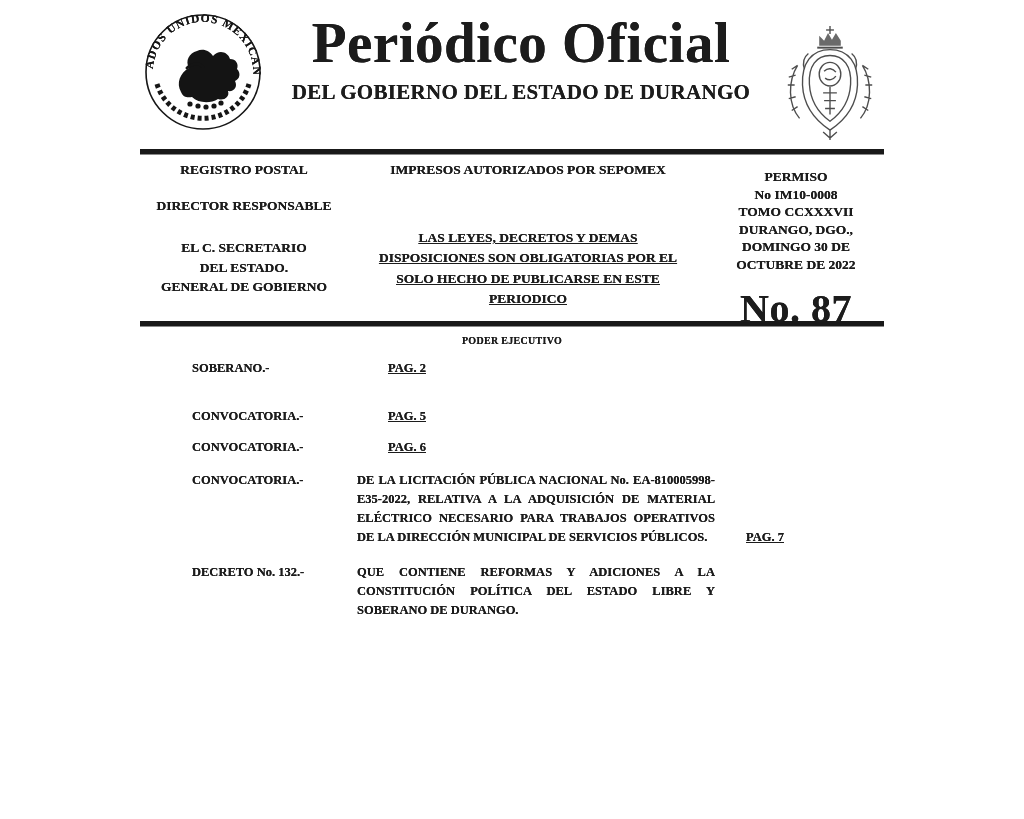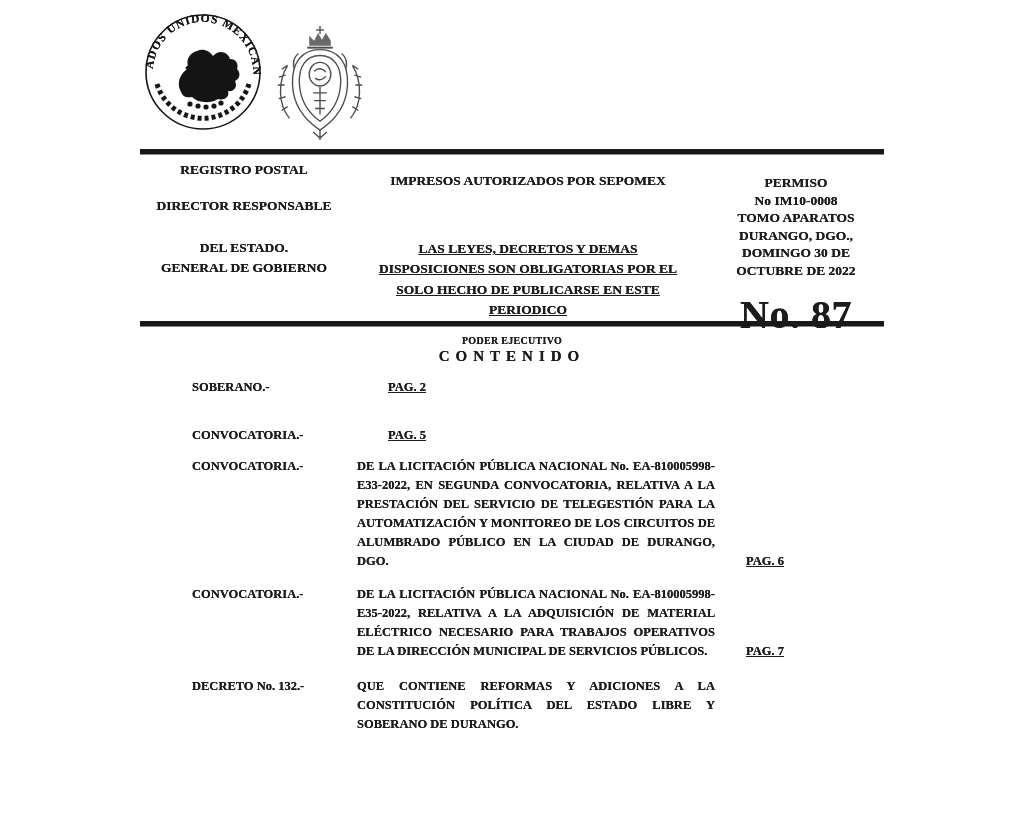--- a/index.html
+++ b/index.html
@@ -66,22 +66,22 @@
 
   
   .masthead {
     display: grid;
     grid-template-columns: 208px 1fr 176px;
     font-weight: bold;
     font-size: 13.5px;
     height: 160px;
   }
   .mh-left   { text-align: center; padding-top: 7px; }
-  .mh-center { text-align: center; padding-top: 18px; }
-  .mh-right  { text-align: center; padding-top: 19px; }
+  .mh-center { text-align: center; padding-top: 7px; }
+  .mh-right  { text-align: center; padding-top: 13px; }
   .mh-registro  { }
   .mh-director  { margin-top: 20px; }
   .mh-secretario { margin-top: 24px; line-height: 1.45; }
   .mh-impresos { }
   .mh-legal {
     margin: 50px auto 0 auto;
     width: 312px;
     line-height: 1.5;
     text-decoration: underline;
   }
@@ -154,20 +154,24 @@
                C95,75 91,80 85,79 C87,85 81,89 75,87 C67,92 55,91 49,85
                C44,86 40,85 38,80 Z" fill="#141414"></path>
       <path d="M44,56 C49,51 56,51 60,55" fill="none" stroke="#141414" stroke-width="3" stroke-linecap="round"></path>
       <circle cx="47" cy="92" r="2.6" fill="#141414"></circle>
       <circle cx="55" cy="94" r="2.6" fill="#141414"></circle>
       <circle cx="63" cy="95" r="2.6" fill="#141414"></circle>
       <circle cx="71" cy="94" r="2.6" fill="#141414"></circle>
       <circle cx="78" cy="91" r="2.6" fill="#141414"></circle>
     </svg>
 
+    <div class="title-block">
+      <div class="gazette-title">Periódico Oficial</div>
+      <div class="gazette-subtitle">DEL GOBIERNO DEL ESTADO DE DURANGO</div>
+    </div>
 
     <svg class="crest-right" viewBox="0 0 110 120" aria-hidden="true">
       <g stroke="#4d4d4d" fill="none" stroke-width="1.4">
 
         <line x1="55" y1="2" x2="55" y2="10"></line>
         <line x1="51" y1="6" x2="59" y2="6"></line>
         <path d="M44,22 L44,12 L49,17 L53,9 L57,16 L61,9 L66,17 L66,12 L66,22 Z" fill="#6a6a6a" stroke="none"></path>
         <path d="M42,24 L68,24" stroke-width="2"></path>
 
         <path d="M55,26 C74,26 84,40 83,62 C82,84 70,98 55,108 C40,98 28,84 27,62 C26,40 36,26 55,26 Z"></path>
@@ -191,63 +195,62 @@
   </div>
 
   <div class="thick-rule rule-1"></div>
 
   <div class="masthead">
 
     <div class="mh-left">
       <div class="mh-registro">REGISTRO POSTAL</div>
       <div class="mh-director">DIRECTOR RESPONSABLE</div>
       <div class="mh-secretario">
+        <div>EL C. SECRETARIO</div>
         <div>DEL ESTADO.</div>
         <div>GENERAL DE GOBIERNO</div>
       </div>
     </div>
 
     <div class="mh-center">
       <div class="mh-impresos">IMPRESOS AUTORIZADOS POR SEPOMEX</div>
       <div class="mh-legal">LAS LEYES, DECRETOS Y DEMAS DISPOSICIONES SON OBLIGATORIAS POR EL SOLO HECHO DE PUBLICARSE EN ESTE PERIODICO</div>
     </div>
 
     <div class="mh-right">
       <div class="mh-right-lines">
         <div>PERMISO</div>
         <div>No IM10-0008</div>
-        <div>TOMO APARATOS</div>
+        <div>TOMO CCXXXVII</div>
         <div>DURANGO, DGO.,</div>
         <div>DOMINGO 30 DE</div>
         <div>OCTUBRE DE 2022</div>
       </div>
       <div class="issue-number">No. 87</div>
     </div>
   </div>
 
   <div class="thick-rule rule-2"></div>
 
   <div class="section-title">PODER EJECUTIVO</div>
-  <div class="contents-heading">CONTENIDO</div>
 
   <div class="entries">
 
     <div class="entry">
       <div class="entry-label">SOBERANO.-</div>
       <div class="entry-page">PAG. 2</div>
     </div>
 
     <div class="entry">
       <div class="entry-label">CONVOCATORIA.-</div>
       <div class="entry-page">PAG. 5</div>
     </div>
 
     <div class="entry">
       <div class="entry-label">CONVOCATORIA.-</div>
-      <div class="entry-text">DE LA LICITACIÓN PÚBLICA NACIONAL No. EA-810005998-E33-2022, EN SEGUNDA CONVOCATORIA, RELATIVA A LA PRESTACIÓN DEL SERVICIO DE TELEGESTIÓN PARA LA AUTOMATIZACIÓN Y MONITOREO DE LOS CIRCUITOS DE ALUMBRADO PÚBLICO EN LA CIUDAD DE DURANGO, DGO.</div>
       <div class="entry-page">PAG. 6</div>
     </div>
 
     <div class="entry">
       <div class="entry-label">CONVOCATORIA.-</div>
       <div class="entry-text">DE LA LICITACIÓN PÚBLICA NACIONAL No. EA-810005998-E35-2022, RELATIVA A LA ADQUISICIÓN DE MATERIAL ELÉCTRICO NECESARIO PARA TRABAJOS OPERATIVOS DE LA DIRECCIÓN MUNICIPAL DE SERVICIOS PÚBLICOS.</div>
       <div class="entry-page">PAG. 7</div>
     </div>
 
     <div class="entry">

